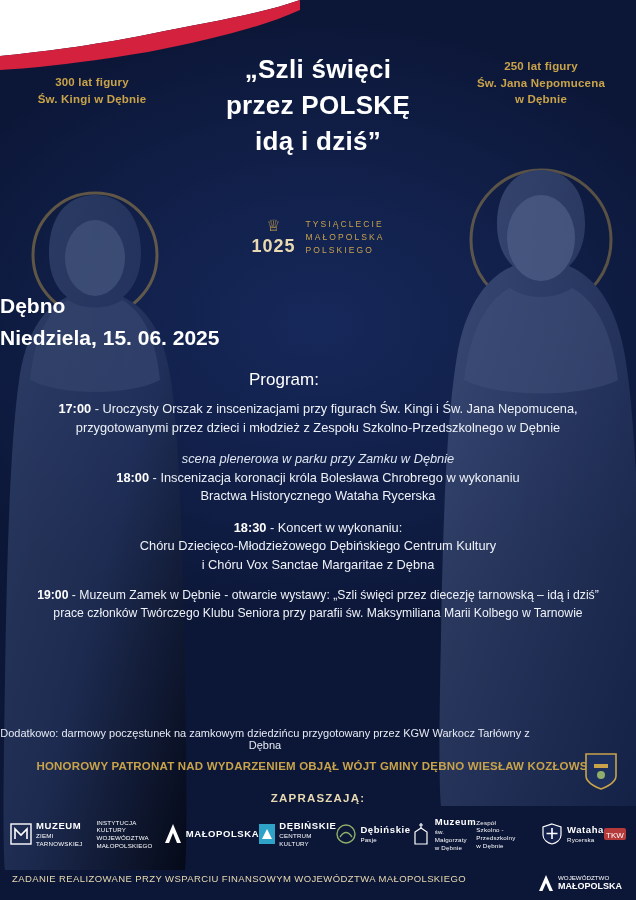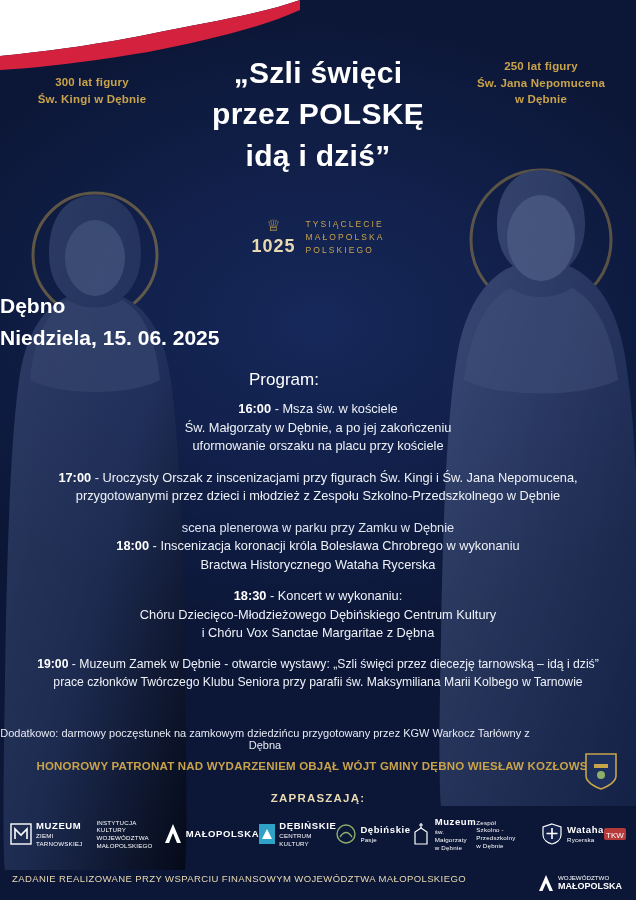--- a/index.html
+++ b/index.html
@@ -74,21 +74,21 @@
     width: 150px;
   }
 
   
   .title {
     position: absolute;
     top: 52px;
     left: 0;
     width: 636px;
     text-align: center;
-    font-size: 30px;
+    font-size: 26px;
     font-weight: bold;
     line-height: 1.38;
     color: #ffffff;
     letter-spacing: .3px;
   }
   .title .line { display: block; }
 
   
   .logo1025 {
     position: absolute;
@@ -156,21 +156,21 @@
     width: 600px;
     text-align: center;
   }
   .item {
     margin-bottom: 13px;
     font-size: 12.8px;
     line-height: 1.45;
     color: #eef1f7;
   }
   .item .t { font-weight: bold; color: #ffffff; }
-  .item .em { color: #dfe5f0; text-align: center; }
+  .item .em { font-style: italic; color: #dfe5f0; text-align: center; }
   .item-sm { font-size: 12.2px; }
 
   .extra {
     position: absolute;
     top: 727px;
     left: 0;
     width: 530px;
     text-align: center;
     font-size: 11px;
     color: #e6eaf3;
@@ -328,27 +328,20 @@
 
   <div class="place">
     <div>Dębno</div>
     <div>Niedziela, 15. 06. 2025</div>
   </div>
 
   <div class="program-head">Program:</div>
 
   <div class="program">
 
-    <div class="item">
-      <div>
-        <span class="t">16:00</span><span> - Msza św. w kościele</span>
-      </div>
-      <div>Św. Małgorzaty w Dębnie, a po jej zakończeniu</div>
-      <div>uformowanie orszaku na placu przy kościele</div>
-    </div>
 
     <div class="item">
       <div>
         <span class="t">17:00</span><span> - Uroczysty Orszak z inscenizacjami przy figurach Św. Kingi i Św. Jana Nepomucena,</span>
       </div>
       <div>przygotowanymi przez dzieci i młodzież z Zespołu Szkolno-Przedszkolnego w Dębnie</div>
     </div>
 
     <div class="item">
       <div class="em">scena plenerowa w parku przy Zamku w Dębnie</div>

